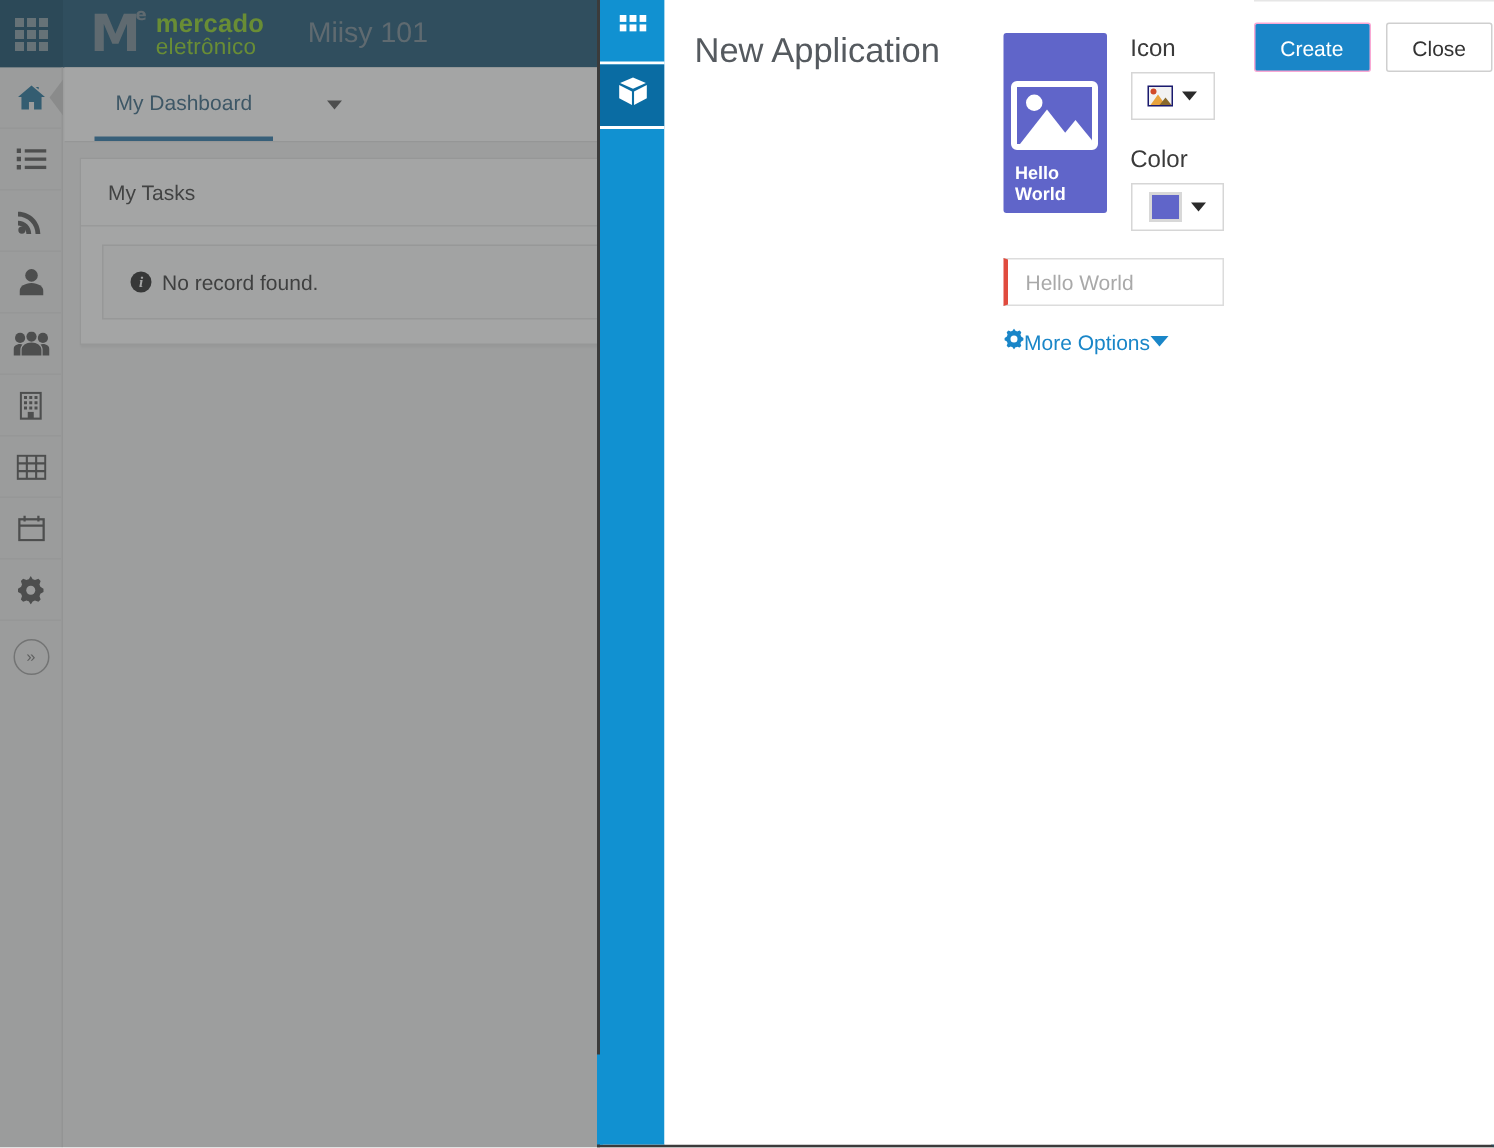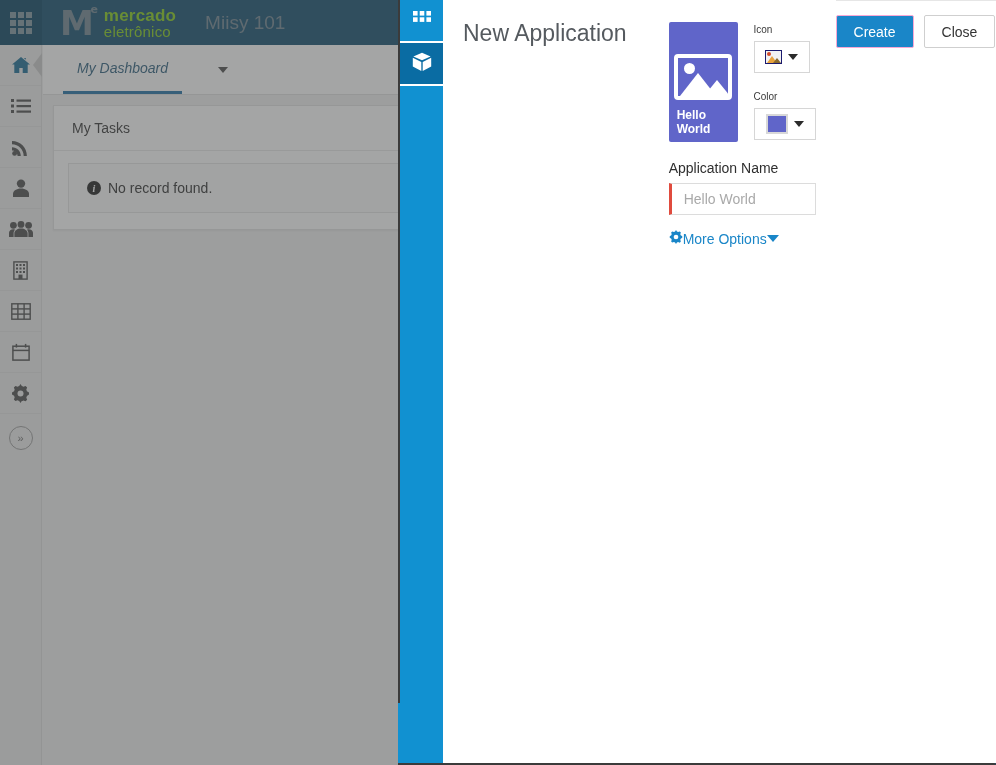--- a/index.html
+++ b/index.html
@@ -119,21 +119,20 @@
     display: flex; align-items: flex-end;
     padding-left: 20px;
   }
   .tab {
     height: 49px;
     display: flex; align-items: center;
     padding: 0 14px;
     color: #2a5d7c; font-size: 14px;
     border-bottom: 3px solid #1c6ea4;
     cursor: pointer;
-    font-style: italic;
   }
   .tab-caret {
     margin-left: 36px; color: #444;
     display: flex; align-items: center; height: 49px;
     cursor: pointer;
   }
   .caret-down {
     width: 0; height: 0;
     border-left: 5px solid transparent;
     border-right: 5px solid transparent;
@@ -252,21 +251,21 @@
     border-right: 13px solid transparent;
     border-bottom: 16px solid #ffffff;
   }
   .tile-label {
     position: absolute; left: 8px; bottom: 6px;
     color: #ffffff; font-size: 12px; font-weight: bold;
   }
 
   .field-col { padding-top: 2px; }
   .field-label {
-    font-size: 10px; color: #3a3a3a;
+    font-size: 16px; color: #3a3a3a;
     margin-bottom: 6px;
   }
   .picker {
     border: 1px solid #d6d6d6;
     background: #fff;
     height: 32px; width: 56px;
     display: inline-flex; align-items: center; justify-content: center;
     gap: 6px;
     cursor: pointer;
   }
@@ -596,21 +595,20 @@
 
             <div class="field-label" style="margin-top:18px">Color</div>
             <div class="picker wide">
               <span class="swatch" id="color-swatch" style="background: rgb(96, 101, 201);"></span>
               <span class="caret-sm"></span>
             </div>
           </div>
         </div>
 
         <div class="name-block">
-          <div class="name-label">Application Name</div>
           <input class="name-input" type="text" placeholder="Hello World" style="border-left-color: rgb(224, 75, 62);">
         </div>
 
         <div class="more-options">
           <span>
             <svg width="14" height="14" viewBox="0 0 19 19">
                 <g fill="currentColor">
                   <path d="M9.5 0l1.3 2.1c.5.1 1 .3 1.5.6l2.3-.8 1.5 1.5-.8 2.3c.3.5.5 1 .6 1.5L18 8.5v2.1l-2.1 1.3c-.1.5-.3 1-.6 1.5l.8 2.3-1.5 1.5-2.3-.8c-.5.3-1 .5-1.5.6L9.5 19l-1.3-2.1c-.5-.1-1-.3-1.5-.6l-2.3.8-1.5-1.5.8-2.3c-.3-.5-.5-1-.6-1.5L1 10.6V8.5l2.1-1.3c.1-.5.3-1 .6-1.5l-.8-2.3 1.5-1.5 2.3.8c.5-.3 1-.5 1.5-.6z"></path>
                 </g>
                 <circle cx="9.5" cy="9.5" r="3.2" fill="#ffffff"></circle>

